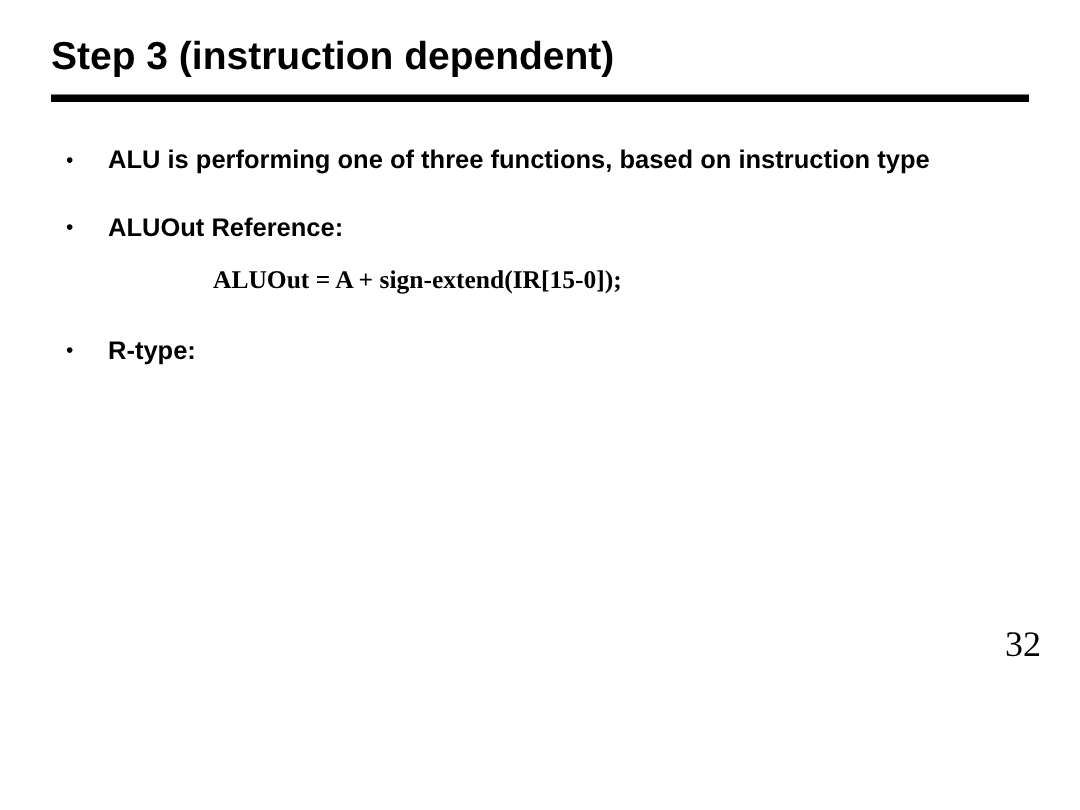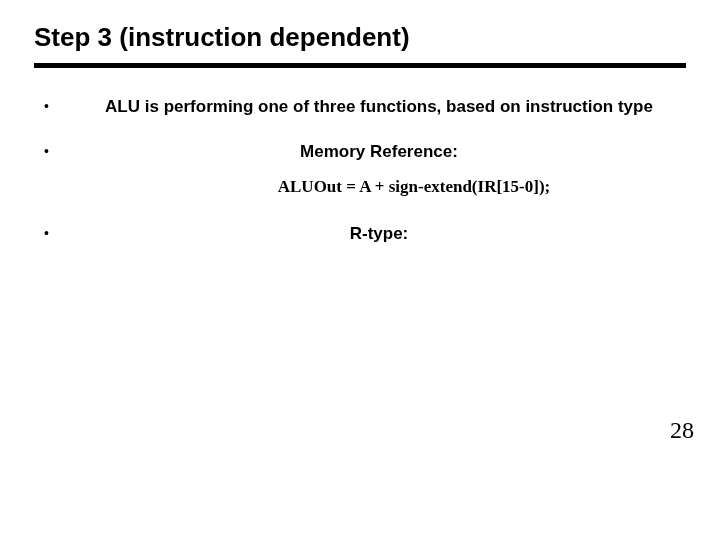--- a/index.html
+++ b/index.html
@@ -26,21 +26,20 @@
   }
   .rule {
     border: none;
     border-top: 5px solid #000;
     margin: 0 0 28px 0;
   }
   ul.bullets {
     list-style: none;
     margin: 0;
     padding: 0;
-    text-align: center;
   }
   ul.bullets > li {
     position: relative;
     padding-left: 38px;
     margin-bottom: 24px;
   }
   ul.bullets > li::before {
     content: "•";
     position: absolute;
     left: 10px;
@@ -77,25 +76,25 @@
 
   <hr class="rule">
 
   <ul class="bullets">
 
     <li>
       <div class="item-text">ALU is performing one of three functions, based on instruction type</div>
     </li>
 
     <li>
-      <div class="item-text">Memory Reference:</div>
+      <div class="item-text">ALUOut Reference:</div>
       <div class="code">ALUOut = A + sign-extend(IR[15-0]);</div>
     </li>
 
     <li>
       <div class="item-text">R-type:</div>
     </li>
 
 
   </ul>
 
-  <div class="pagenum">28</div>
+  <div class="pagenum">32</div>
 </div>
 
 </body></html>

